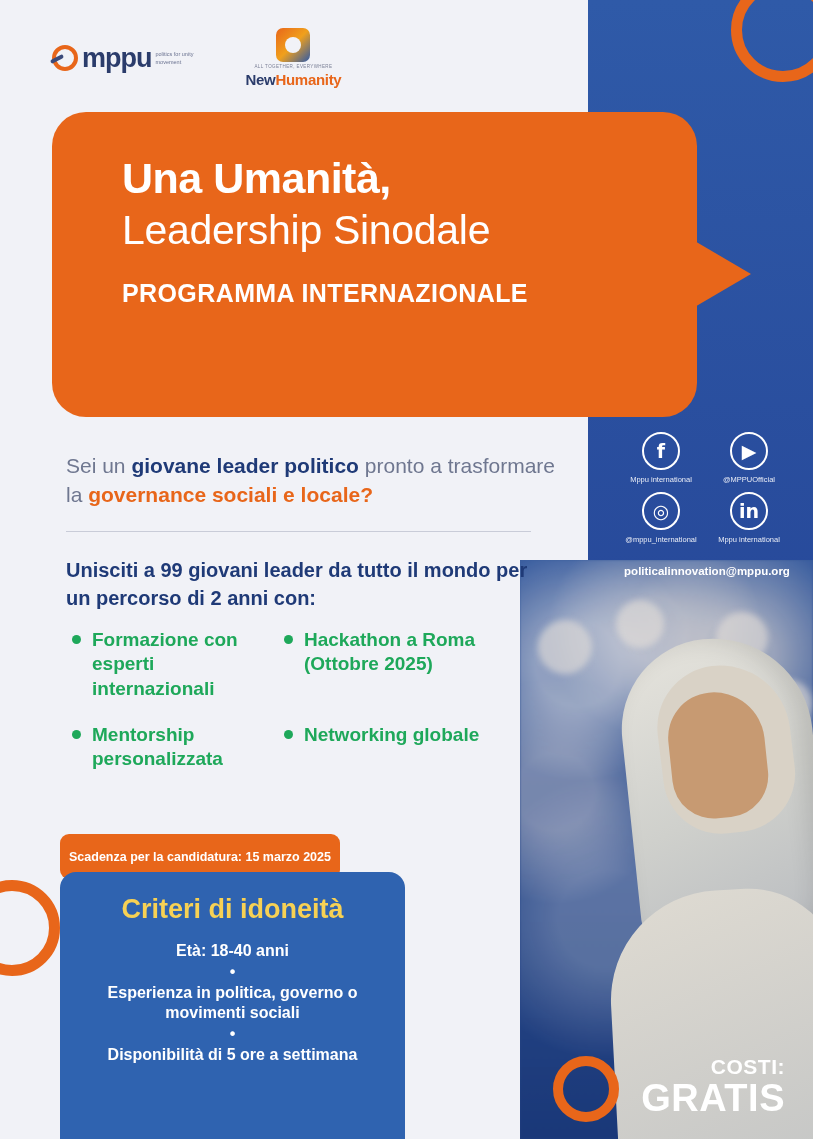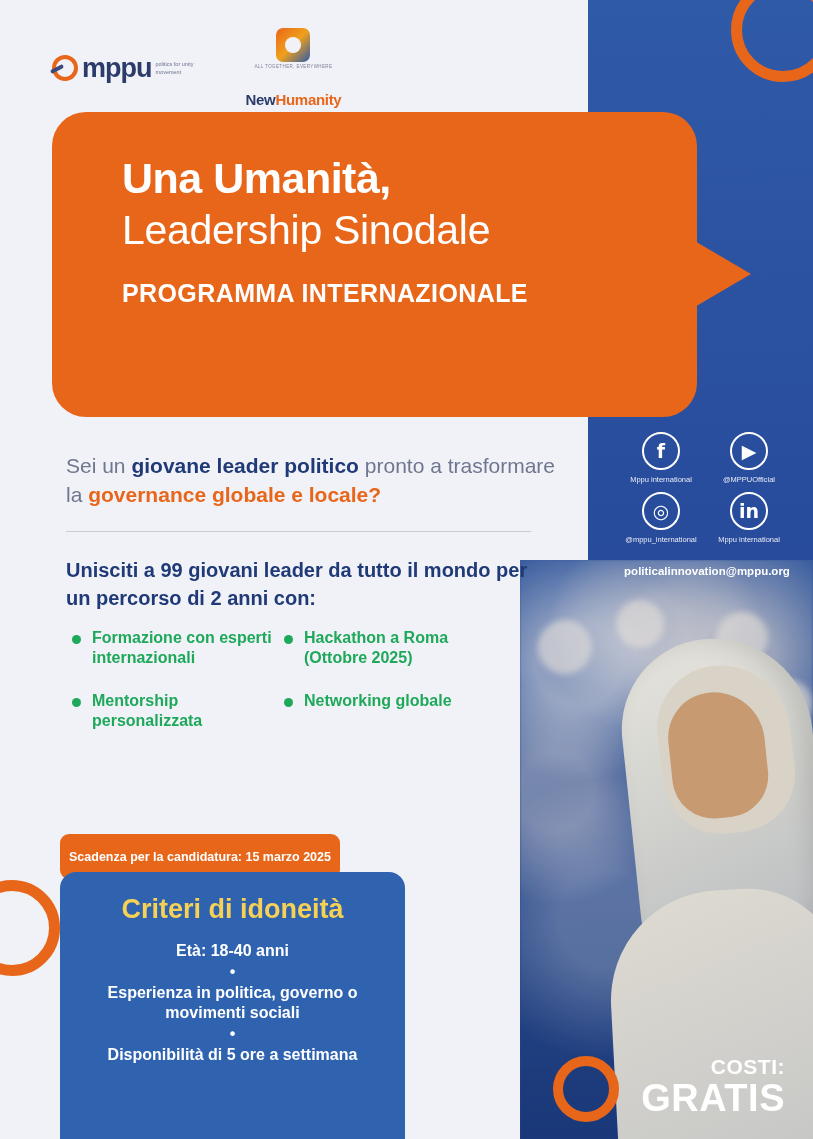--- a/index.html
+++ b/index.html
@@ -109,21 +109,21 @@
   .nh-mark {
     width: 34px; height: 34px; border-radius: 7px;
     background: linear-gradient(135deg,#e8661a 0%, #f0a01c 50%, #2f5aa8 100%);
     position: relative;
   }
   .nh-mark::after {
     content: ""; position: absolute; left: 9px; top: 9px; width: 16px; height: 16px;
     border-radius: 50%; background: #f1f2f7;
   }
   .nh-tag { font-size: 4.5px; color: #7a7f96; letter-spacing: .4px; }
-  .nh-word { font-size: 15px; font-weight: 700; color: #2b3c6b; letter-spacing: -.3px; margin-top: 20px; }
+  .nh-word { font-size: 15px; font-weight: 700; color: #2b3c6b; letter-spacing: -.3px; }
   .nh-word b { color: #e8661a; font-weight: 700; }
 
   
   .banner {
     position: absolute; left: 52px; top: 112px;
     width: 645px; height: 305px;
     background: #e8661a;
     border-radius: 34px;
   }
   .banner .tail {
@@ -167,21 +167,21 @@
   
   .bullets {
     position: absolute; left: 72px; top: 628px; width: 460px;
     display: grid; grid-template-columns: 200px 220px; gap: 0 12px;
   }
   .bullet { position: relative; padding-left: 20px; margin-bottom: 22px; }
   .bullet .dot {
     position: absolute; left: 0; top: 7px; width: 9px; height: 9px;
     border-radius: 50%; background: #1ea85a;
   }
-  .bullet .txt { color: #1ea85a; font-size: 16px; font-weight: 700; line-height: 1.28; }
+  .bullet .txt { color: #1ea85a; font-size: 19px; font-weight: 700; line-height: 1.28; }
 
   
   .deadline {
     position: absolute; left: 60px; top: 834px;
     width: 280px; height: 45px;
     background: #e8661a; border-radius: 9px;
     display: flex; align-items: center; justify-content: center;
   }
   .deadline span { color: #ffffff; font-size: 12.5px; font-weight: 700; }
 
@@ -266,21 +266,21 @@
   <div class="banner">
     <div class="tail"></div>
     <div class="banner-inner">
       <div class="h1">Una Umanità,</div>
       <div class="h1-light">Leadership Sinodale</div>
       <div class="h2">PROGRAMMA INTERNAZIONALE</div>
     </div>
   </div>
 
   <div class="question">
-    <span>Sei un </span><b>giovane leader politico</b><span> pronto a trasformare la </span><span class="orange">governance globale e locale?</span>
+    <span>Sei un </span><b>giovane leader politico</b><span> pronto a trasformare la </span><span class="orange">governance sociali e locale?</span>
   </div>
   <div class="divider"></div>
 
   <div class="intro">Unisciti a 99 giovani leader da tutto il mondo per un percorso di 2 anni con:</div>
 
   <div class="bullets">
     <div class="bullet">
       <span class="dot"></span>
       <span class="txt">Formazione con esperti internazionali</span>
     </div>

